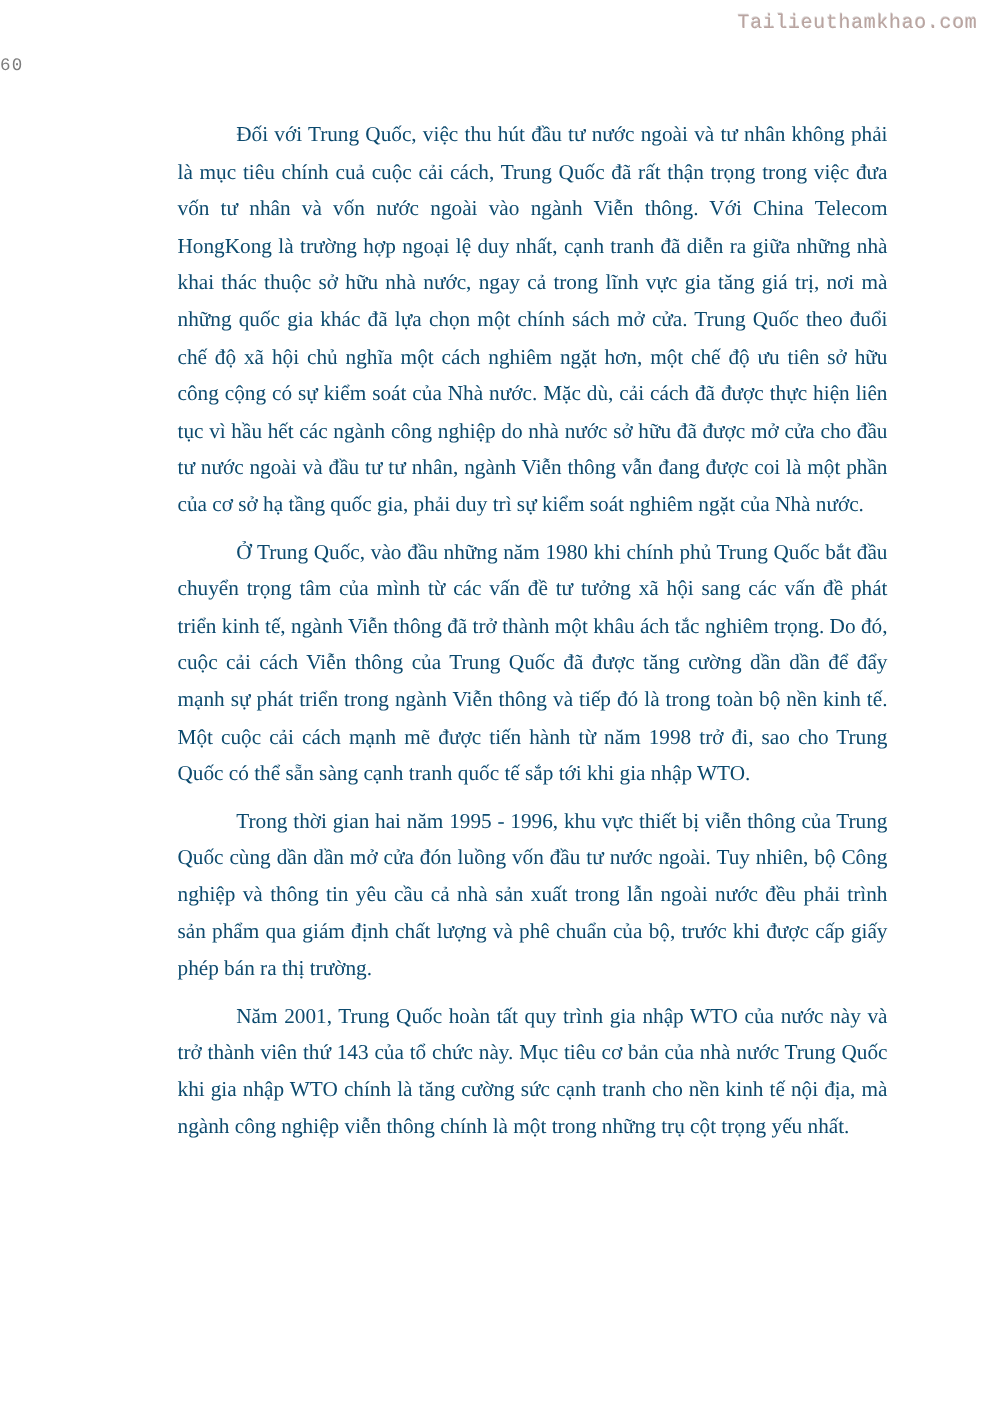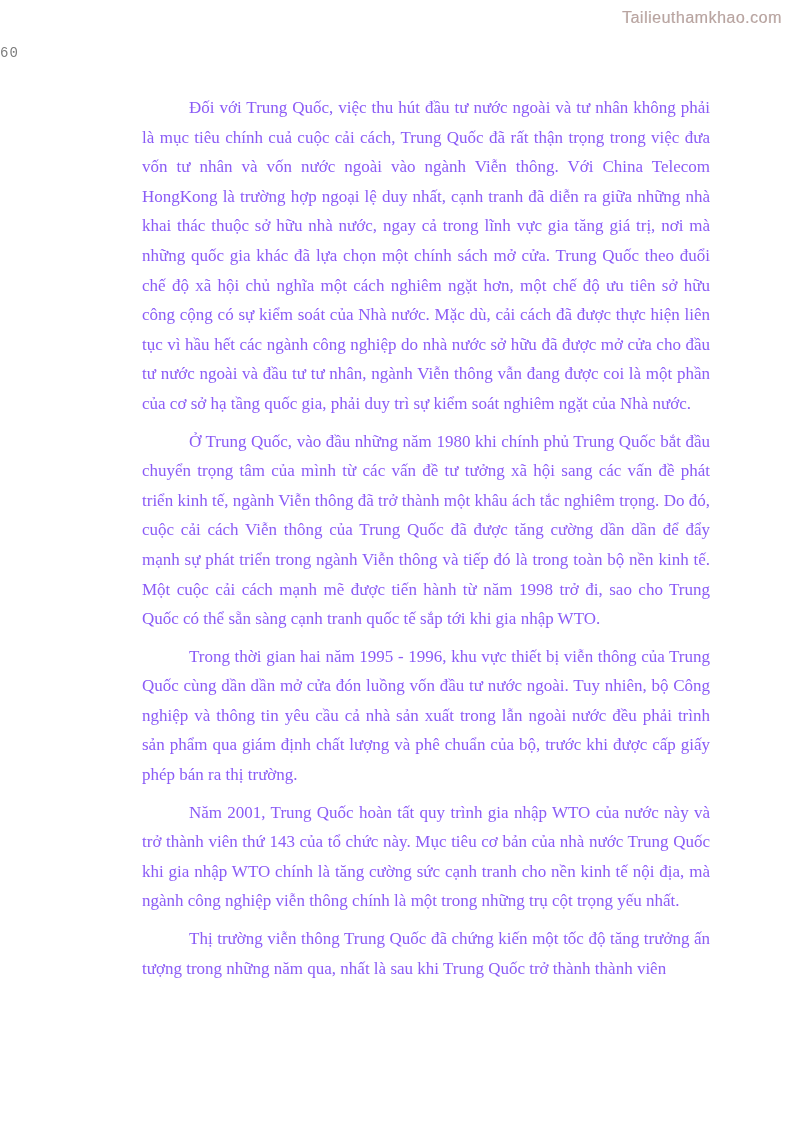--- a/index.html
+++ b/index.html
@@ -12,21 +12,21 @@
     width: 794px;
     height: 1123px;
     background: #ffffff;
     overflow: hidden;
     font-family: "Liberation Serif", "DejaVu Serif", serif;
   }
   .watermark {
     position: absolute;
     top: 9px;
     right: 12px;
-    font-family: Liberation Sans, sans-serif;
+    font-family: Liberation Mono, monospace;
     font-size: 16px;
     letter-spacing: 0.5px;
     color: #b9a4a0;
     text-shadow: 1px 1px 0 rgba(255,255,255,0.95), -0.5px -0.5px 0 rgba(140,125,122,0.35);
     user-select: none;
   }
   .page-number {
     position: absolute;
     top: 45px;
     left: 0;
@@ -37,36 +37,35 @@
     letter-spacing: 1px;
     color: #7d7d7d;
   }
   .content {
     position: absolute;
     top: 93px;
     left: 142px;
     width: 568px;
     font-size: 17px;
     line-height: 29.6px;
-    color: #8b5cf6;
+    color: #0c4a6e;
     text-align: justify;
   }
   .content p {
     margin: 0 0 8px 0;
     text-indent: 47px;
   }
 </style>
 </head>
 <body>
 
 <div class="page">
   <div class="watermark">Tailieuthamkhao.com</div>
 
   <div class="page-number">60</div>
 
   <div class="content">
     <p>Đối với Trung Quốc, việc thu hút đầu tư nước ngoài và tư nhân không phải là mục tiêu chính cuả cuộc cải cách, Trung Quốc đã rất thận trọng trong việc đưa vốn tư nhân và vốn nước ngoài vào ngành Viễn thông. Với China Telecom HongKong là trường hợp ngoại lệ duy nhất, cạnh tranh đã diễn ra giữa những nhà khai thác thuộc sở hữu nhà nước, ngay cả trong lĩnh vực gia tăng giá trị, nơi mà những quốc gia khác đã lựa chọn một chính sách mở cửa. Trung Quốc theo đuổi chế độ xã hội chủ nghĩa một cách nghiêm ngặt hơn, một chế độ ưu tiên sở hữu công cộng có sự kiểm soát của Nhà nước. Mặc dù, cải cách đã được thực hiện liên tục vì hầu hết các ngành công nghiệp do nhà nước sở hữu đã được mở cửa cho đầu tư nước ngoài và đầu tư tư nhân, ngành Viễn thông vẫn đang được coi là một phần của cơ sở hạ tầng quốc gia, phải duy trì sự kiểm soát nghiêm ngặt của Nhà nước.</p>
     <p>Ở Trung Quốc, vào đầu những năm 1980 khi chính phủ Trung Quốc bắt đầu chuyển trọng tâm của mình từ các vấn đề tư tưởng xã hội sang các vấn đề phát triển kinh tế, ngành Viễn thông đã trở thành một khâu ách tắc nghiêm trọng. Do đó, cuộc cải cách Viễn thông của Trung Quốc đã được tăng cường dần dần để đẩy mạnh sự phát triển trong ngành Viễn thông và tiếp đó là trong toàn bộ nền kinh tế. Một cuộc cải cách mạnh mẽ được tiến hành từ năm 1998 trở đi, sao cho Trung Quốc có thể sẵn sàng cạnh tranh quốc tế sắp tới khi gia nhập WTO.</p>
     <p>Trong thời gian hai năm 1995 - 1996, khu vực thiết bị viễn thông của Trung Quốc cùng dần dần mở cửa đón luồng vốn đầu tư nước ngoài. Tuy nhiên, bộ Công nghiệp và thông tin yêu cầu cả nhà sản xuất trong lẫn ngoài nước đều phải trình sản phẩm qua giám định chất lượng và phê chuẩn của bộ, trước khi được cấp giấy phép bán ra thị trường.</p>
     <p>Năm 2001, Trung Quốc hoàn tất quy trình gia nhập WTO của nước này và trở thành viên thứ 143 của tổ chức này. Mục tiêu cơ bản của nhà nước Trung Quốc khi gia nhập WTO chính là tăng cường sức cạnh tranh cho nền kinh tế nội địa, mà ngành công nghiệp viễn thông chính là một trong những trụ cột trọng yếu nhất.</p>
-    <p>Thị trường viễn thông Trung Quốc đã chứng kiến một tốc độ tăng trưởng ấn tượng trong những năm qua, nhất là sau khi Trung Quốc trở thành thành viên</p>
   </div>
 </div>
 
 </body></html>

